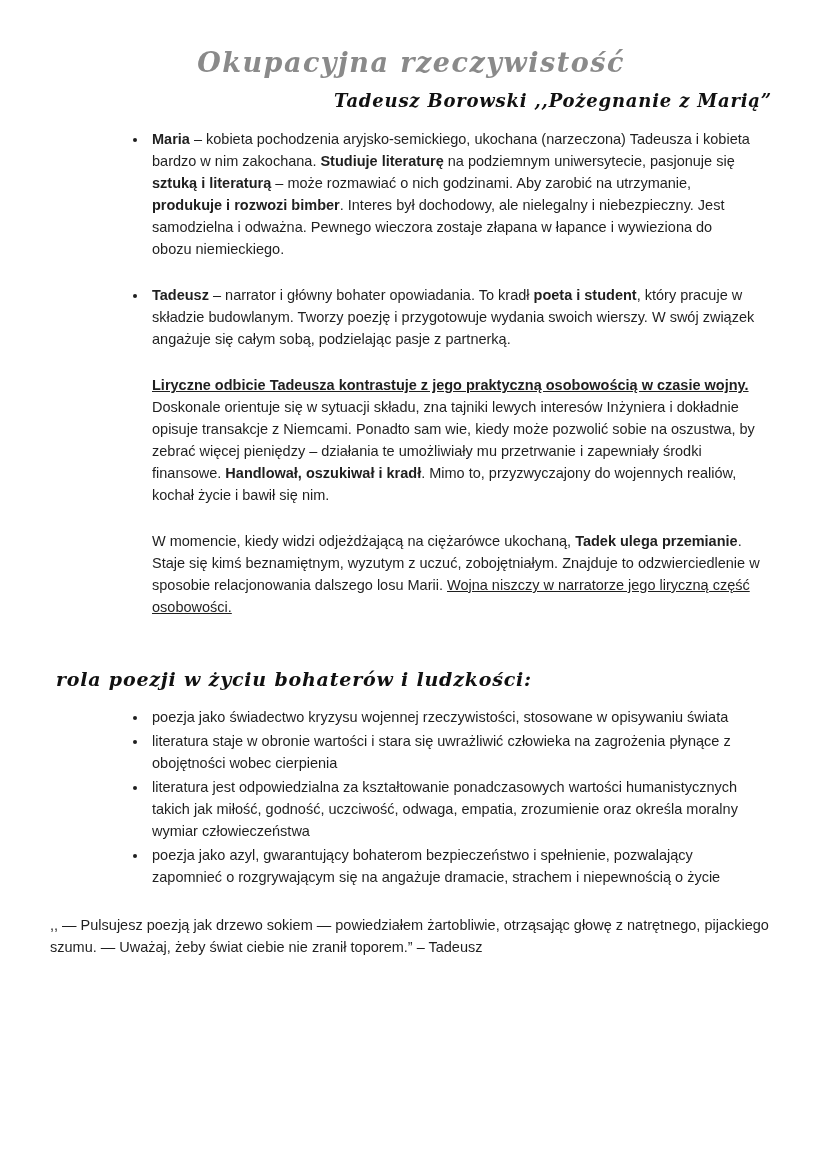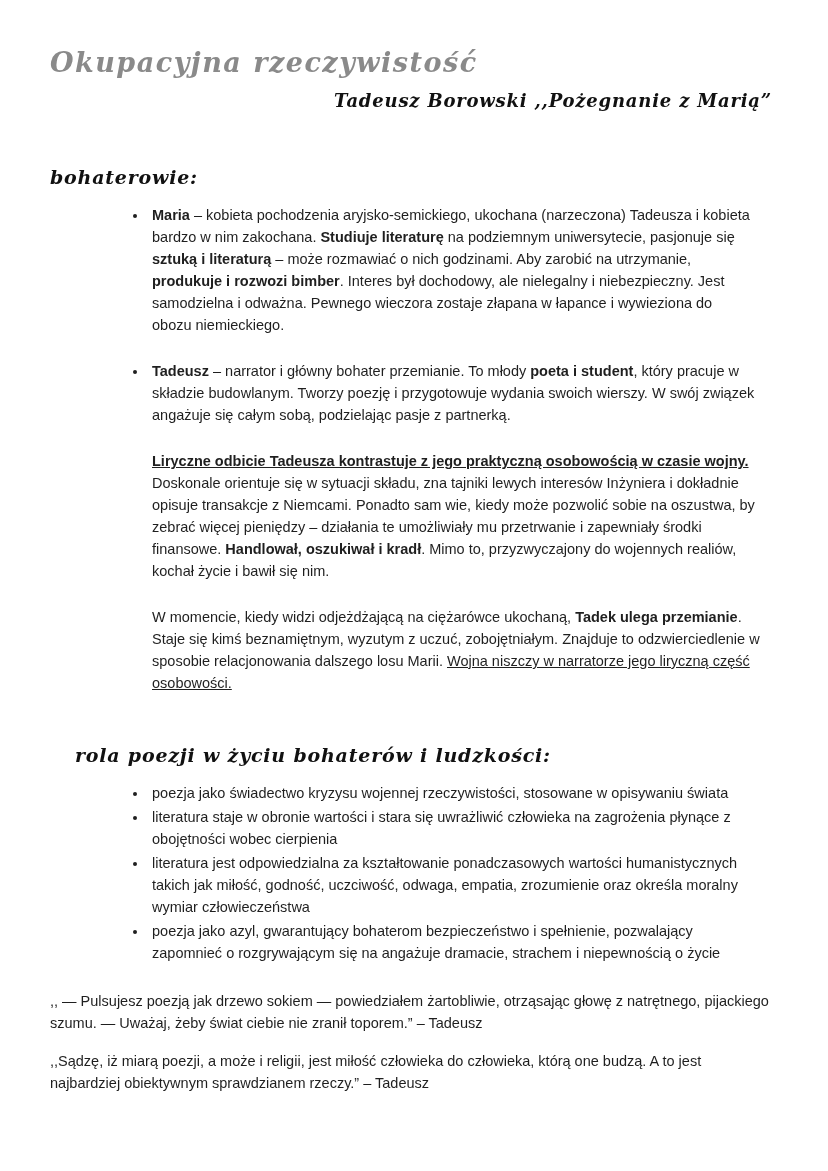--- a/index.html
+++ b/index.html
@@ -15,21 +15,21 @@
     background: #ffffff;
     box-sizing: border-box;
     padding: 42px 56px 60px 50px;
     font-family: "Liberation Sans", sans-serif;
     color: #1f1f1f;
     font-size: 14.5px;
     line-height: 22px;
   }
   
   .doc-title {
-    text-align: left;
+    text-align: center;
     font-family: "DejaVu Serif", serif;
     font-style: italic;
     font-weight: 600;
     letter-spacing: 1.5px;
     font-size: 27px;
     color: #8a8a8a;
     margin: 10px 0 0 0;
   }
   .doc-subtitle {
     text-align: right;
@@ -45,21 +45,21 @@
     font-family: "DejaVu Serif", serif;
     font-style: italic;
     font-weight: 700;
     letter-spacing: 0.8px;
     font-size: 19px;
     color: #111111;
     margin: 54px 0 0 0;
   }
   .section-heading.poetry {
     margin-top: 50px;
-    margin-left: 25px;
+    margin-left: 6px;
   }
   ul.bullets {
     margin: 16px 17px 0 0;
     padding: 0 0 0 98px;
     list-style: disc outside;
   }
   ul.bullets li {
     padding-left: 4px;
     margin-bottom: 24px;
   }
@@ -80,37 +80,35 @@
   .u { text-decoration: underline; }
 </style>
 </head>
 <body>
 
 <div class="page">
 
   <h1 class="doc-title">Okupacyjna rzeczywistość</h1>
   <h2 class="doc-subtitle">Tadeusz Borowski ,,Pożegnanie z Marią”</h2>
 
-  <h3 class="section-heading">bohaterowie:</h3>
 
   <ul class="bullets">
     <li><span class="b">Maria</span><span> – kobieta pochodzenia aryjsko-semickiego, ukochana (narzeczona) Tadeusza i kobieta bardzo w nim zakochana. </span><span class="b">Studiuje literaturę</span><span> na podziemnym uniwersytecie, pasjonuje się </span><span class="b">sztuką i literaturą</span><span> – może rozmawiać o nich godzinami. Aby zarobić na utrzymanie, </span><span class="b">produkuje i rozwozi bimber</span><span>. Interes był dochodowy, ale nielegalny i niebezpieczny. Jest samodzielna i odważna. Pewnego wieczora zostaje złapana w łapance i wywieziona do obozu niemieckiego.</span></li>
-    <li><span class="b">Tadeusz</span><span> – narrator i główny bohater przemianie. To młody </span><span class="b">poeta i student</span><span>, który pracuje w składzie budowlanym. Tworzy poezję i przygotowuje wydania swoich wierszy. W swój związek angażuje się całym sobą, podzielając pasje z partnerką.</span></li>
+    <li><span class="b">Tadeusz</span><span> – narrator i główny bohater opowiadania. To kradł </span><span class="b">poeta i student</span><span>, który pracuje w składzie budowlanym. Tworzy poezję i przygotowuje wydania swoich wierszy. W swój związek angażuje się całym sobą, podzielając pasje z partnerką.</span></li>
   </ul>
 
   <p class="indented"><span class="b u">Liryczne odbicie Tadeusza kontrastuje z jego praktyczną osobowością w czasie wojny.</span><span> Doskonale orientuje się w sytuacji składu, zna tajniki lewych interesów Inżyniera i dokładnie opisuje transakcje z Niemcami. Ponadto sam wie, kiedy może pozwolić sobie na oszustwa, by zebrać więcej pieniędzy – działania te umożliwiały mu przetrwanie i zapewniały środki finansowe. </span><span class="b">Handlował, oszukiwał i kradł</span><span>. Mimo to, przyzwyczajony do wojennych realiów, kochał życie i bawił się nim.</span></p>
   <p class="indented"><span>W momencie, kiedy widzi odjeżdżającą na ciężarówce ukochaną, </span><span class="b">Tadek ulega przemianie</span><span>. Staje się kimś beznamiętnym, wyzutym z uczuć, zobojętniałym. Znajduje to odzwierciedlenie w sposobie relacjonowania dalszego losu Marii. </span><span class="u">Wojna niszczy w narratorze jego liryczną część osobowości.</span></p>
 
   <h3 class="section-heading poetry">rola poezji w życiu bohaterów i ludzkości:</h3>
 
   <ul class="bullets tight">
     <li>poezja jako świadectwo kryzysu wojennej rzeczywistości, stosowane w opisywaniu świata</li>
     <li>literatura staje w obronie wartości i stara się uwrażliwić człowieka na zagrożenia płynące z obojętności wobec cierpienia</li>
     <li>literatura jest odpowiedzialna za kształtowanie ponadczasowych wartości humanistycznych takich jak miłość, godność, uczciwość, odwaga, empatia, zrozumienie oraz określa moralny wymiar człowieczeństwa</li>
     <li>poezja jako azyl, gwarantujący bohaterom bezpieczeństwo i spełnienie, pozwalający zapomnieć o rozgrywającym się na angażuje dramacie, strachem i niepewnością o życie</li>
   </ul>
 
   <div class="quotes">
     <p class="quote">,, — Pulsujesz poezją jak drzewo sokiem — powiedziałem żartobliwie, otrząsając głowę z natrętnego, pijackiego szumu. — Uważaj, żeby świat ciebie nie zranił toporem.” – Tadeusz</p>
-    <p class="quote">,,Sądzę, iż miarą poezji, a może i religii, jest miłość człowieka do człowieka, którą one budzą. A to jest najbardziej obiektywnym sprawdzianem rzeczy.” – Tadeusz</p>
   </div>
 
 </div>
 
 </body></html>

